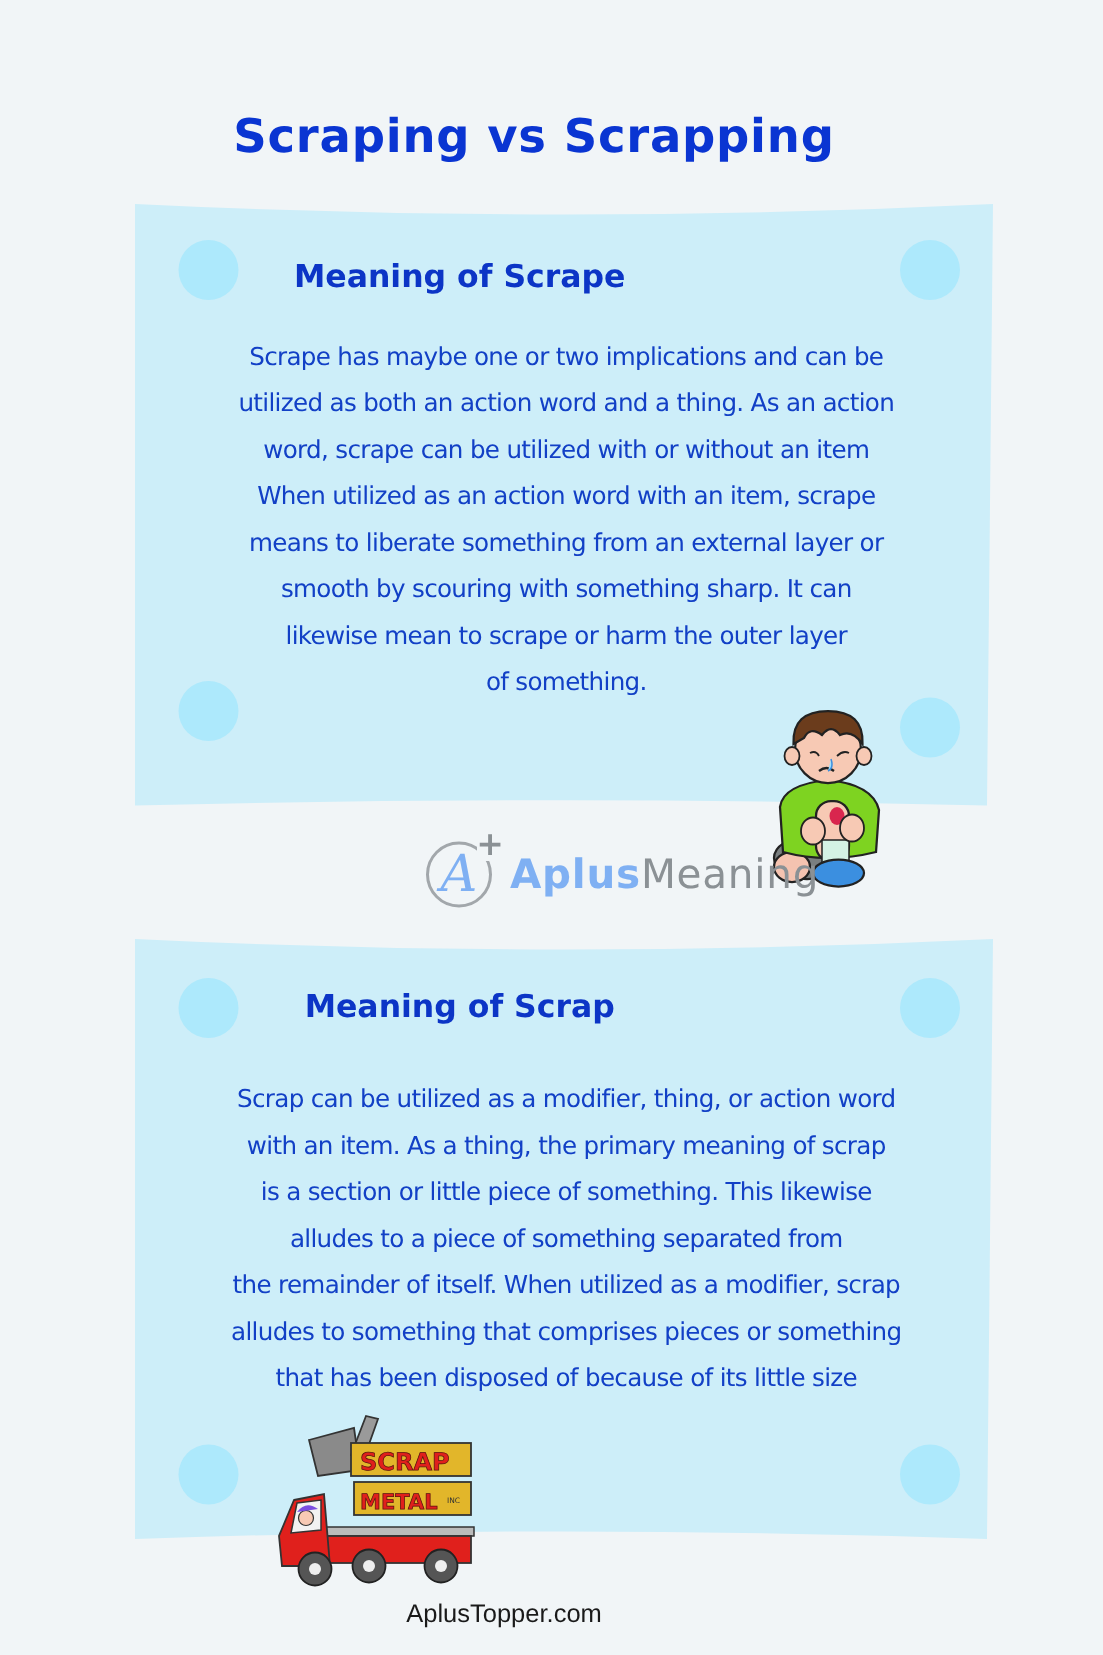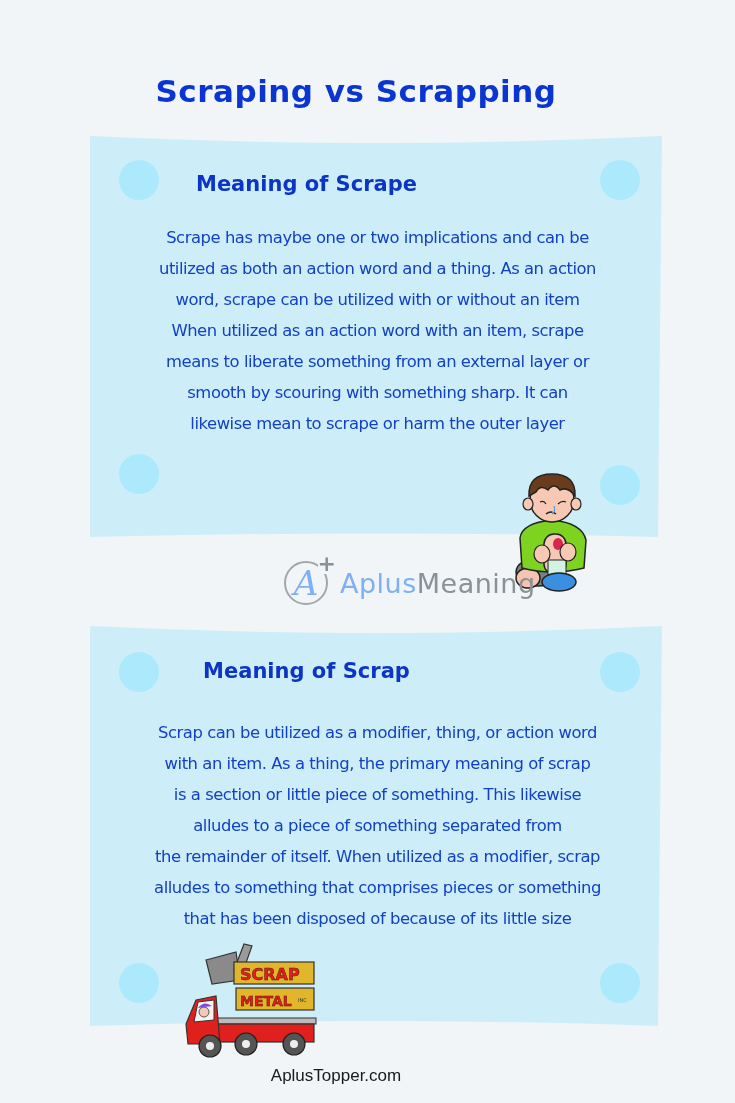--- a/index.html
+++ b/index.html
@@ -45,21 +45,21 @@
     }
     .logo-plus {
       position: absolute; right: -10px; top: -9px;
       font-family: "DejaVu Sans", sans-serif; font-style: normal; font-weight: bold;
       color: #8b9195; font-size: 22px; background: #f1f5f7; line-height: 20px;
     }
     .logo-text {
       margin-left: 12px; font-family: "DejaVu Sans", sans-serif;
       font-size: 27px; letter-spacing: 0.5px;
     }
-    .logo-a { color: #7fb0f3; }
+    .logo-a { color: #7fb0f3; font-weight: bold; }
     .logo-t { color: #8b9195; }
     .footer {
       position: absolute; left: 0; width: 672px; top: 1066px;
       text-align: center; font-family: "Liberation Sans", sans-serif;
       font-size: 17px; color: #1a1a1a;
     }
     .illus { position: absolute; }
   </style>
 </head>
 <body>
@@ -79,20 +79,21 @@
 <h2 class="card-heading" style="top:172px;margin:0">Meaning of Scrape</h2>
 
 <div class="card-body" style="top:222px">
   <span class="ln">Scrape has maybe one or two implications and can be</span>
   <span class="ln">utilized as both an action word and a thing. As an action</span>
   <span class="ln">word, scrape can be utilized with or without an item</span>
   <span class="ln">When utilized as an action word with an item, scrape</span>
   <span class="ln">means to liberate something from an external layer or</span>
   <span class="ln">smooth by scouring with something sharp. It can</span>
   <span class="ln">likewise mean to scrape or harm the outer layer</span>
+  <span class="ln">of something.</span>
 </div>
 
 <svg class="illus" style="left:508px;top:468px" width="88" height="124" viewBox="0 0 88 124">
 
   <ellipse cx="30" cy="104" rx="22" ry="14" fill="#7a7f80" stroke="#222" stroke-width="1.5"></ellipse>
   <ellipse cx="20" cy="110" rx="12" ry="10" fill="#f5c3b0" stroke="#222" stroke-width="1.5"></ellipse>
 
   <path d="M12,70 Q14,55 44,52 Q74,55 78,72 L76,100 Q44,108 14,100 Z" fill="#7ed321" stroke="#222" stroke-width="1.5"></path>
 
   <rect x="36" y="66" width="22" height="40" rx="10" fill="#f7c9b4" stroke="#222" stroke-width="1.5"></rect>

